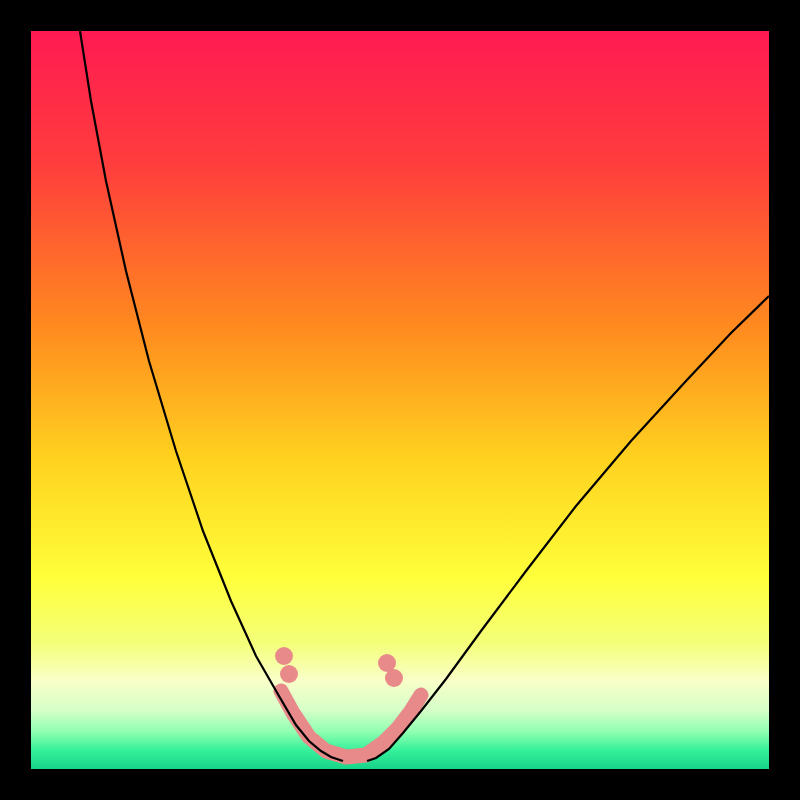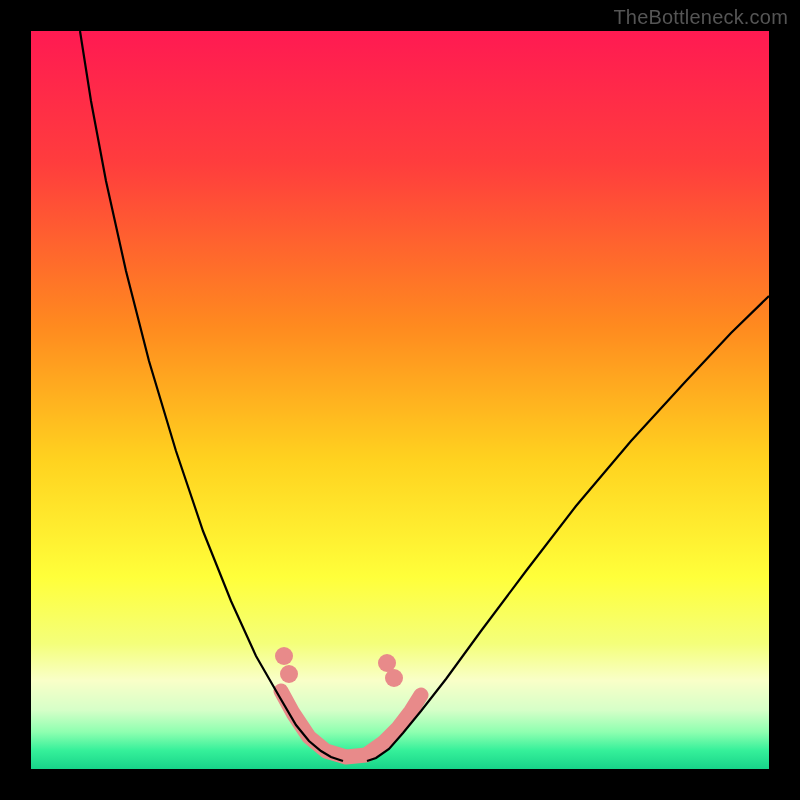--- a/index.html
+++ b/index.html
@@ -38,21 +38,20 @@
     user-select: none;
   }
   svg {
     display: block;
   }
 </style>
 </head>
 <body>
 
 <div class="frame">
-  <div class="watermark">TheBottleneck.com</div>
   <div class="plot-area">
     <svg id="chart-svg" width="738" height="738" viewBox="0 0 738 738">
       <defs>
         <linearGradient id="bg-grad" x1="0" y1="0" x2="0" y2="1">
             <stop offset="0.00%" stop-color="#ff1a52"></stop>
             <stop offset="18.00%" stop-color="#ff3d3d"></stop>
             <stop offset="40.00%" stop-color="#ff8a1f"></stop>
             <stop offset="58.00%" stop-color="#ffd21f"></stop>
             <stop offset="74.00%" stop-color="#ffff3a"></stop>
             <stop offset="83.00%" stop-color="#f4ff7a"></stop>

